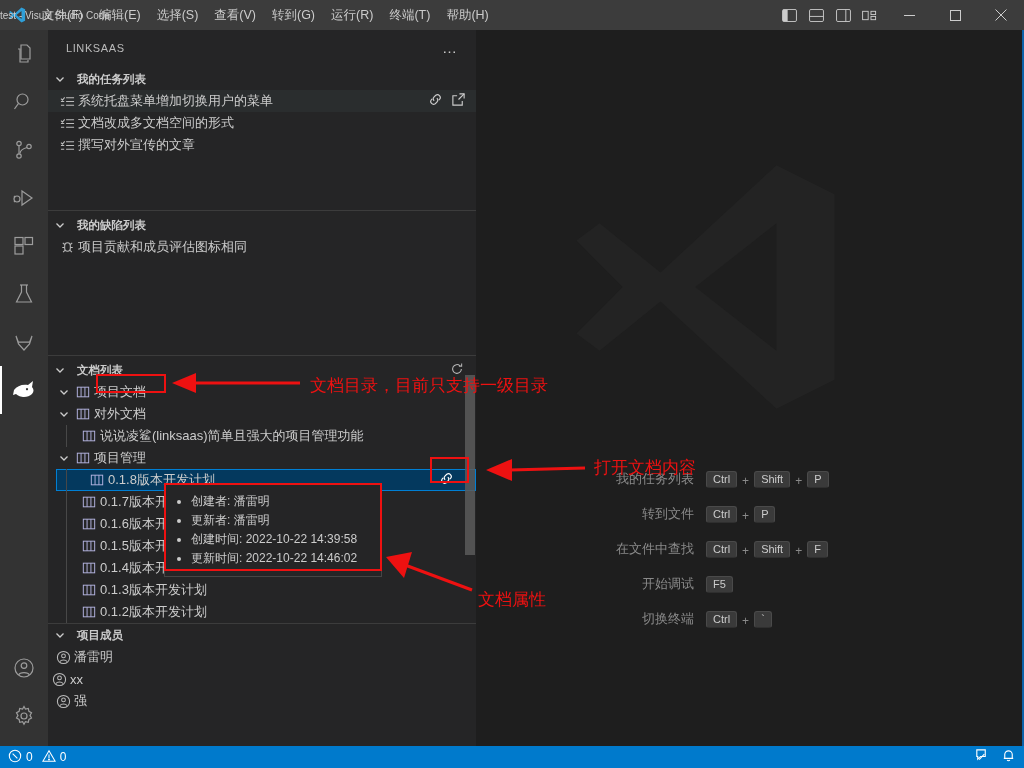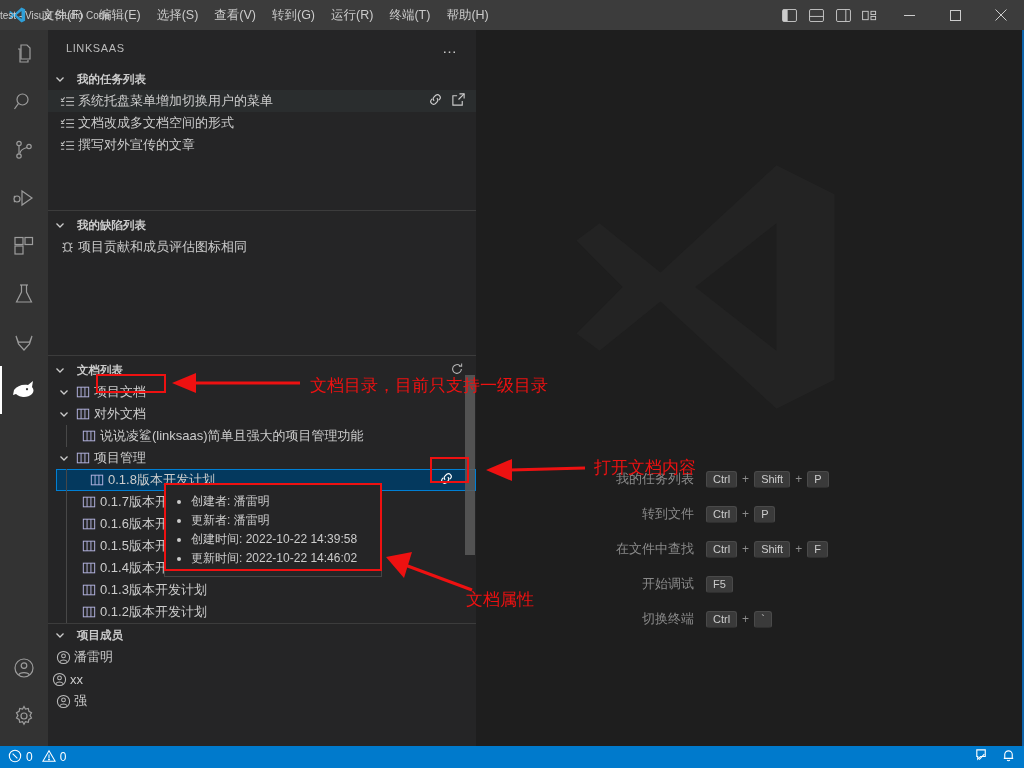--- a/index.html
+++ b/index.html
@@ -98,21 +98,21 @@
     position: absolute; left: 476px; top: 30px; width: 548px; height: 716px;
     background: #1e1e1e; overflow: hidden;
   }
   .watermark-logo { position: absolute; left: 18px; top: 112px; opacity: 1; }
   .shortcuts {
     position: absolute; left: 0; top: 440px; width: 548px;
     display: flex; flex-direction: column; gap: 17px;
   }
   .sc-row { display: flex; align-items: center; font-size: 13px; }
   .sc-label { width: 230px; text-align: right; color: #8a8a8a; padding-right: 12px; }
-  .sc-keys { display: flex; align-items: center; gap: 5px; }
+  .sc-keys { display: flex; align-items: flex-end; gap: 5px; }
   .kbd {
     background: #3a3a3a; border: 1px solid #4a4a4a; border-bottom-color: #2f2f2f;
     border-radius: 3px; padding: 1px 6px 2px; font-size: 11px; color: #cccccc;
     font-family: "Liberation Sans", sans-serif; min-width: 18px; text-align: center;
   }
   .plus { color: #8a8a8a; font-size: 12px; }
   .blue-edge { position: absolute; right: 0; top: 0; width: 2px; height: 716px; background: #0a69b8; opacity: .9; }
 
   
   .statusbar {
@@ -679,21 +679,21 @@
       <polygon points="386,557 412,552 404,578" fill="#ee1111"></polygon>
     </g>
   </svg>
 
   <div class="anno" style="left:310px; top:374px;">
     <span class="anno-text">文档目录，目前只支持一级目录</span>
   </div>
   <div class="anno" style="left:594px; top:456px;">
     <span class="anno-text">打开文档内容</span>
   </div>
-  <div class="anno" style="left:466px; top:588px;">
+  <div class="anno" style="left:478px; top:588px;">
     <span class="anno-text">文档属性</span>
   </div>
 
   <div class="statusbar">
     <div class="sb-left">
       <span>
         <svg width="14" height="14" viewBox="0 0 16 16" fill="none" stroke="#ffffff" stroke-width="1.2">
           <circle cx="8" cy="8" r="6.5"></circle>
             <line x1="5.3" y1="5.3" x2="10.7" y2="10.7"></line>
         </svg>

